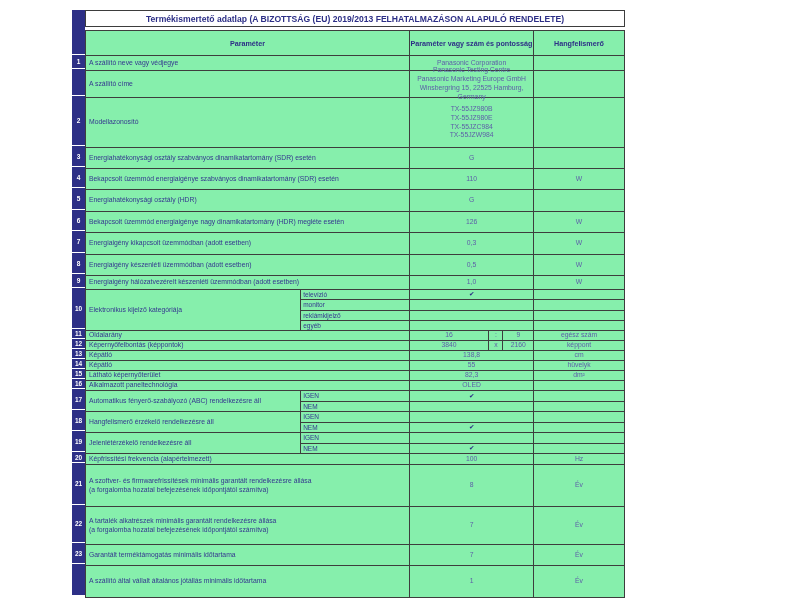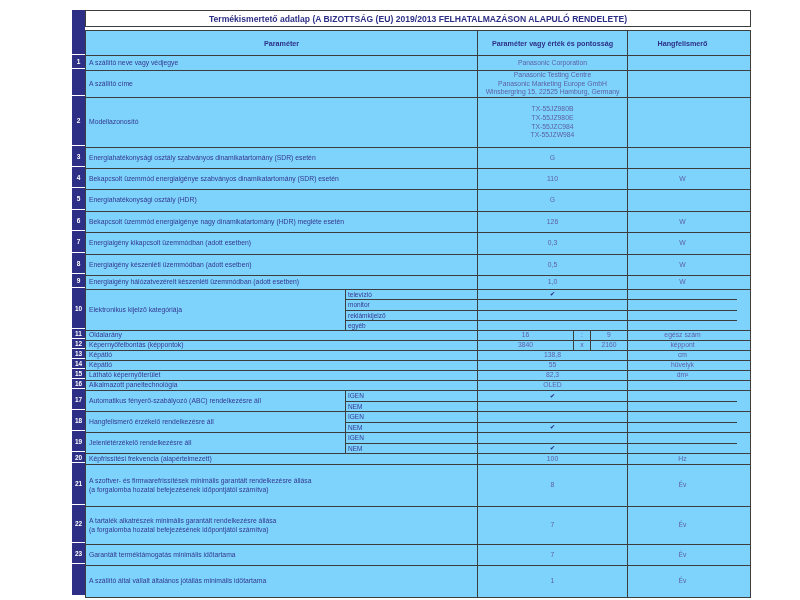--- a/index.html
+++ b/index.html
@@ -7,25 +7,25 @@
   .wrap{position:relative;width:800px;height:600px;background:#fff;overflow:hidden;}
 
   
   #numbar{position:absolute;left:72px;top:10px;width:13px;}
   .bar-seg{background:#2d2f86;color:#fff;font-size:6.5px;font-weight:bold;
            display:flex;align-items:center;justify-content:center;
            box-sizing:border-box;border-top:1px solid #fff;}
   .bar-seg.first{border-top:none;}
 
   
-  #table{position:absolute;left:85px;top:10px;width:666px;color:#34378f;}
+  #table{position:absolute;left:85px;top:10px;width:540px;color:#34378f;}
   .title-box{box-sizing:border-box;border:1.5px solid #3d3d3d;height:17px;margin-bottom:3px;
              display:flex;align-items:center;justify-content:center;
              font-weight:bold;font-size:8.6px;color:#2d2f86;white-space:nowrap;}
-  .grid{box-sizing:border-box;border:1.5px solid #3d3d3d;background:#7dd3fc;}
+  .grid{box-sizing:border-box;border:1.5px solid #3d3d3d;background:#86efac;}
   .hdr{display:flex;height:24px;border-bottom:1.5px solid #3d3d3d;font-weight:bold;font-size:7.2px;color:#2d2f86;}
   .hc{box-sizing:border-box;display:flex;align-items:center;justify-content:center;text-align:center;}
   .w-param{width:392px;}  .w-val{width:150px;}  .w-unit{width:109px;}
   .br{border-right:1px solid #3d3d3d;}
   .bt{border-top:1px solid #3d3d3d;}
 
   .t-row{display:flex;box-sizing:border-box;border-top:1px solid #3d3d3d;}
   .t-row.first{border-top:none;}
   .cell{box-sizing:border-box;}
   .lbl{display:flex;align-items:center;padding-left:3px;font-size:6.8px;line-height:1.25;color:#34378f;}
@@ -72,21 +72,21 @@
       <div class="bar-seg" style="height: 42px;">21</div>
       <div class="bar-seg" style="height: 38px;">22</div>
       <div class="bar-seg" style="height: 21px;">23</div>
       <div class="bar-seg" style="height: 32px;"></div>
     </div>
   <div id="table">
     <div class="title-box">Termékismertető adatlap (A BIZOTTSÁG (EU) 2019/2013 FELHATALMAZÁSON ALAPULÓ RENDELETE)</div>
     <div class="grid">
       <div class="hdr">
         <div class="hc w-param br">Paraméter</div>
-        <div class="hc w-val br">Paraméter vagy érték és pontosság</div>
+        <div class="hc w-val br">Paraméter vagy szám és pontosság</div>
         <div class="hc w-unit">Hangfelismerő</div>
       </div>
       <div id="rows">
           <div class="t-row first" style="height: 14px;">
             <div class="cell lbl w-param br">
               <div class="inner">A szállító neve vagy védjegye</div>
             </div>
             <div class="cell ctr valtxt w-val br">Panasonic Corporation</div>
             <div class="cell ctr unittxt w-unit"></div>
           </div>

